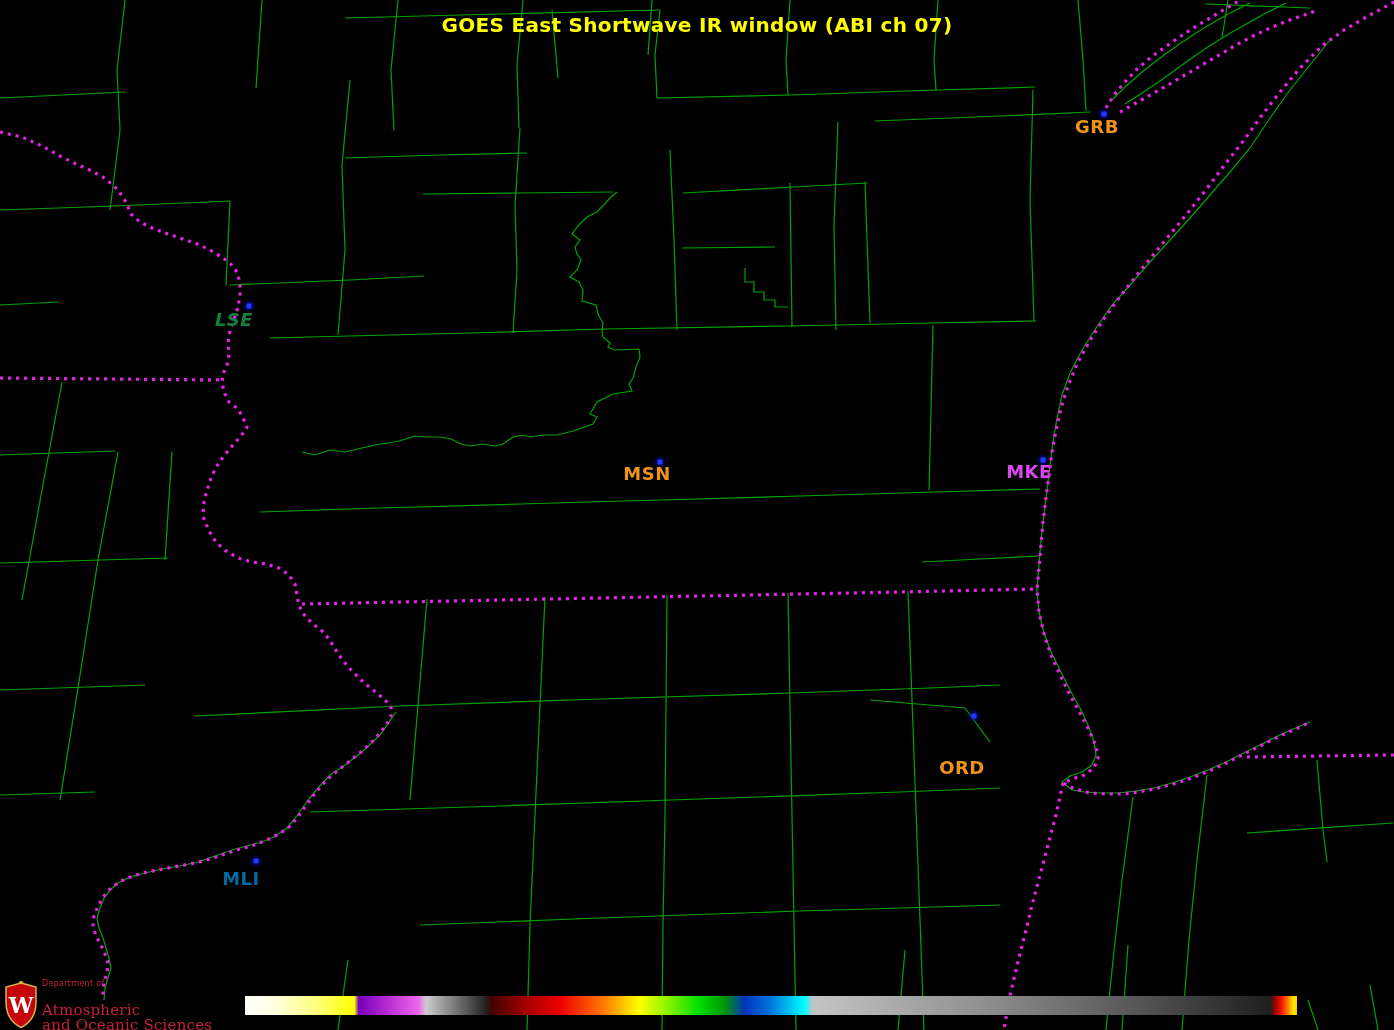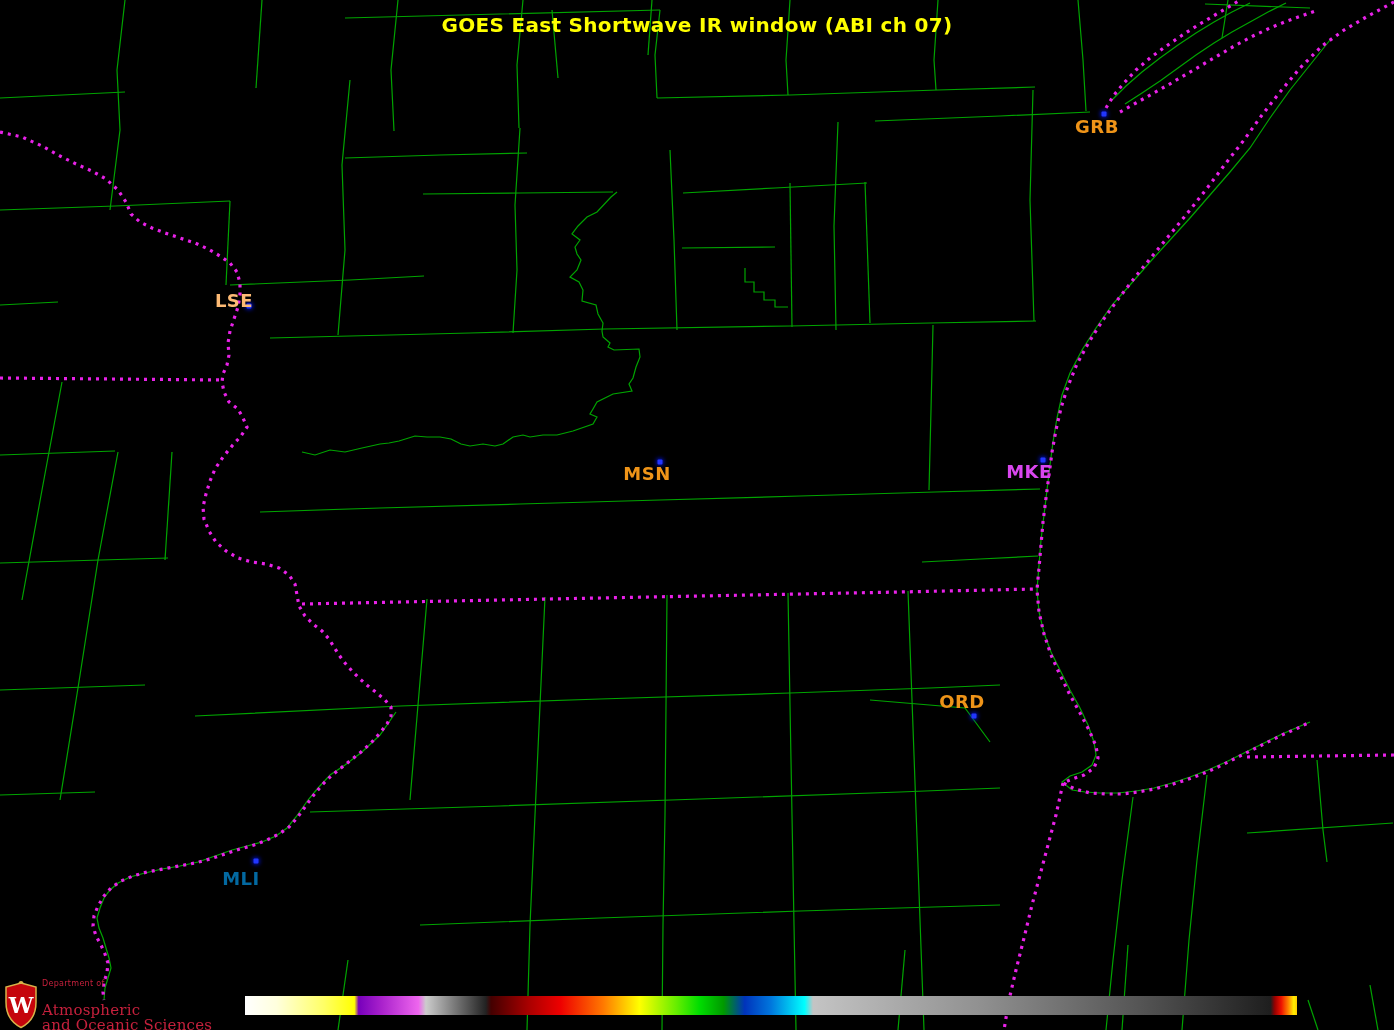--- a/index.html
+++ b/index.html
@@ -111,29 +111,29 @@
       <polyline points="1247,757 1320,756 1394,755" fill="none" stroke="#e822e8" stroke-width="3.2" stroke-dasharray="3 5"></polyline>
       <polyline points="1063,783 1056,815 1048,845 1040,875 1032,905 1024,938 1016,970 1009,1000 1004,1030" fill="none" stroke="#e822e8" stroke-width="3.2" stroke-dasharray="3 5"></polyline>
     </svg>
 
   <div class="title-block" style="color: rgb(255, 255, 0);">
     <div>GOES East Shortwave IR window (ABI ch 07)</div>
   </div>
 
   <div id="stations">
       <div class="station-dot" style="left: 249px; top: 306px; background: rgb(34, 54, 255); box-shadow: rgb(0, 18, 204) 0px 0px 4px 1px;"></div>
-      <div class="station-label" style="left: 234px; top: 300px; color: #fdba74;">LSE</div>
+      <div class="station-label" style="left: 234px; top: 319px; color: #15803d; font-style: italic;">LSE</div>
       <div class="station-dot" style="left: 1104px; top: 114px; background: rgb(34, 54, 255); box-shadow: rgb(0, 18, 204) 0px 0px 4px 1px;"></div>
       <div class="station-label" style="left: 1097px; top: 126px; color: rgb(239, 148, 24);">GRB</div>
       <div class="station-dot" style="left: 660px; top: 462px; background: rgb(34, 54, 255); box-shadow: rgb(0, 18, 204) 0px 0px 4px 1px;"></div>
       <div class="station-label" style="left: 647px; top: 473px; color: rgb(239, 148, 24); text-align: center;">MSN</div>
       <div class="station-dot" style="left: 1043px; top: 460px; background: rgb(34, 54, 255); box-shadow: rgb(0, 18, 204) 0px 0px 4px 1px;"></div>
       <div class="station-label" style="left: 1029px; top: 471px; color: #d946ef;">MKE</div>
       <div class="station-dot" style="left: 974px; top: 716px; background: rgb(34, 54, 255); box-shadow: rgb(0, 18, 204) 0px 0px 4px 1px;"></div>
-      <div class="station-label" style="left: 962px; top: 701px; color: rgb(239, 148, 24);">ORD</div>
+      <div class="station-label" style="left: 962px; top: 767px; color: rgb(239, 148, 24);">ORD</div>
       <div class="station-dot" style="left: 256px; top: 861px; background: rgb(34, 54, 255); box-shadow: rgb(0, 18, 204) 0px 0px 4px 1px;"></div>
       <div class="station-label" style="left: 241px; top: 878px; color: #0369a1;">MLI</div>
     </div>
 
   <div id="colorbar" style="left: 245px; top: 996px; width: 1052px; height: 19px; background: linear-gradient(to right, rgb(255, 255, 255) 0%, rgb(255, 255, 221) 3%, rgb(255, 255, 102) 7.5%, rgb(255, 255, 0) 10.4%, rgb(119, 0, 187) 10.8%, rgb(170, 34, 204) 13%, rgb(238, 102, 238) 16.5%, rgb(204, 204, 204) 17.2%, rgb(119, 119, 119) 20%, rgb(34, 34, 34) 22.9%, rgb(68, 0, 0) 23.4%, rgb(170, 0, 0) 27%, rgb(238, 0, 0) 30%, rgb(255, 119, 0) 34%, rgb(255, 255, 0) 37.5%, rgb(102, 238, 0) 41%, rgb(0, 221, 0) 43.2%, rgb(0, 153, 0) 45.5%, rgb(0, 51, 187) 47.5%, rgb(0, 119, 221) 50%, rgb(0, 255, 255) 53.2%, rgb(196, 196, 196) 54%, rgb(144, 144, 144) 70%, rgb(85, 85, 85) 85%, rgb(30, 30, 30) 97.5%, rgb(153, 0, 0) 97.9%, rgb(238, 17, 0) 98.5%, rgb(255, 136, 0) 99.2%, rgb(255, 238, 0) 99.7%, rgb(255, 204, 0) 100%);"></div>
 
   <div class="logo">
     <svg width="34" height="49" viewBox="0 0 34 49">
       <circle cx="17" cy="3.5" r="2.5" class="crest-gold" fill="#d8b24a"></circle>
       <path d="M17 3 L32 7 L32 22 C32 36 26 43 17 47.5 C8 43 2 36 2 22 L2 7 Z" class="crest-body" fill="#c5050c" stroke="#d8b24a" stroke-width="1.5"></path>

